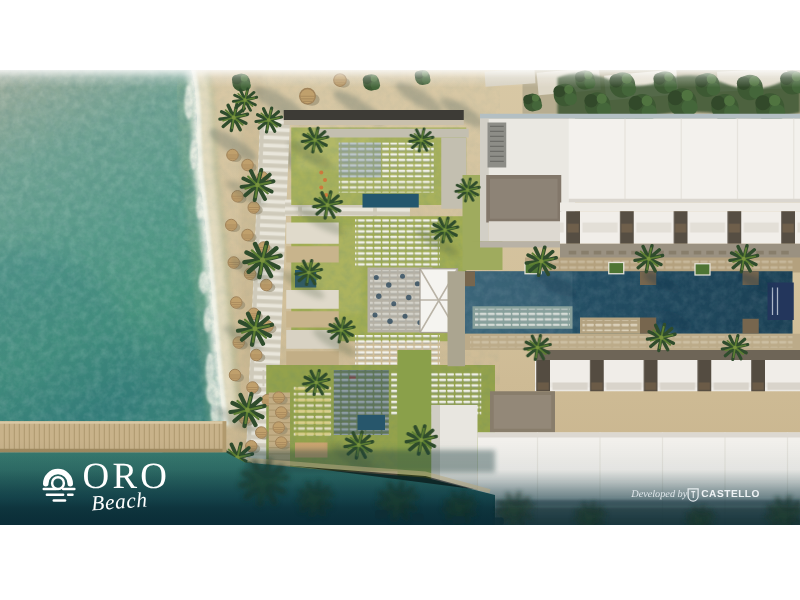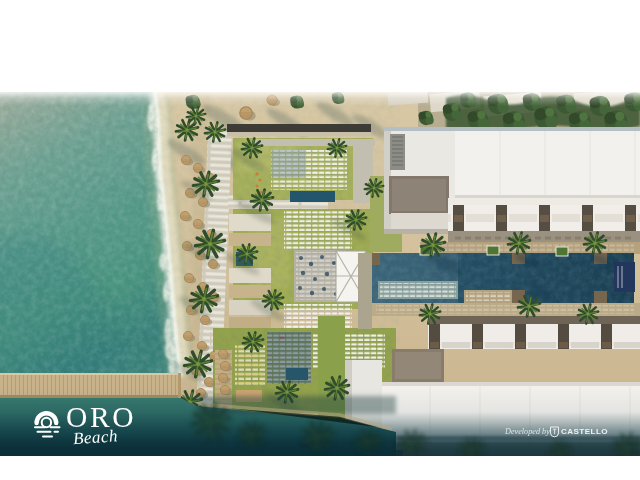--- a/index.html
+++ b/index.html
@@ -1,17 +1,17 @@
 <!DOCTYPE html>
 <html><head>
 <meta charset="utf-8">
 <style>
   html,body{margin:0;padding:0;background:#ffffff;width:640px;height:480px;overflow:hidden;
     font-family:"Liberation Sans",sans-serif;}
-  .photo{position:absolute;top:56px;left:0;width:640px;height:364px;overflow:hidden;margin-top:36px;}
+  .photo{position:absolute;top:56px;left:0;width:640px;height:364px;overflow:hidden;}
 </style>
 </head>
 <body>
 
 <div class="photo">
 <svg width="640" height="364" viewBox="0 0 640 364">
 <defs>
   <linearGradient id="waterGrad2" x1="0" y1="0" x2="0.3" y2="1">
     <stop offset="0" stop-color="#a0ad9c"></stop>
     <stop offset="0.28" stop-color="#6fa292"></stop>

